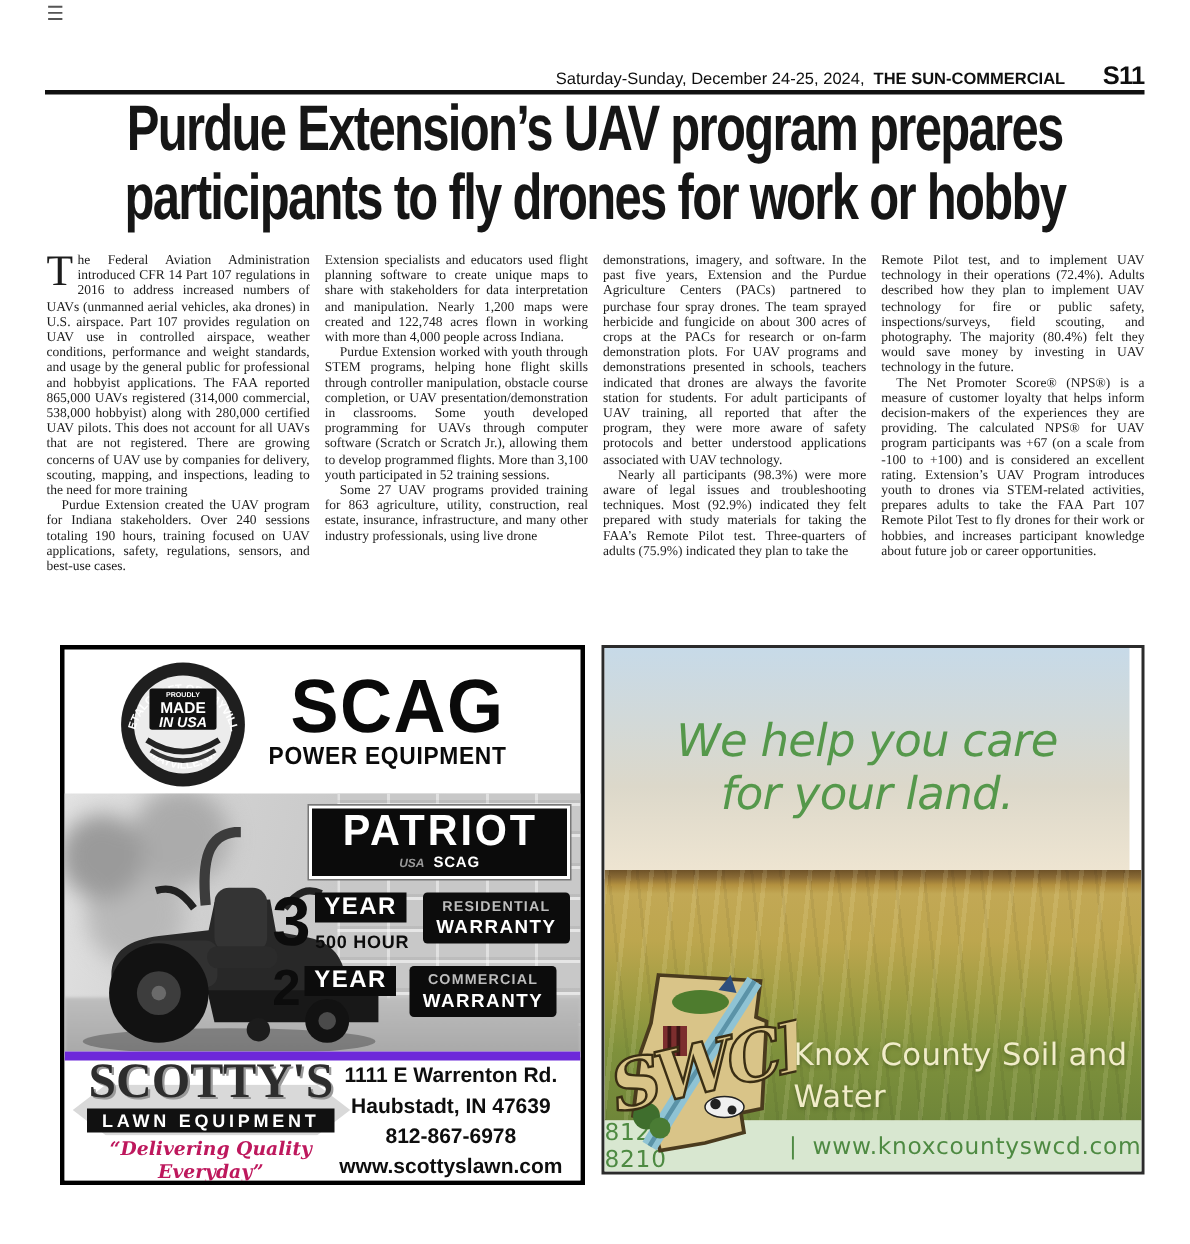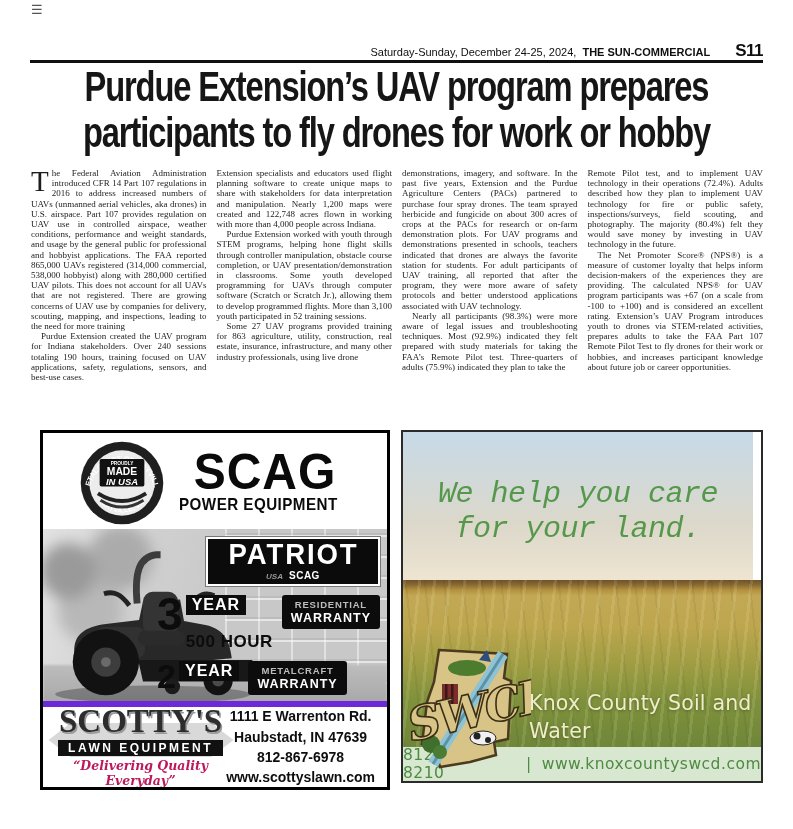--- a/index.html
+++ b/index.html
@@ -61,21 +61,21 @@
      transform:scaleX(0.95);display:inline-block;}
   .patriot .prow{display:flex;justify-content:center;align-items:baseline;gap:6px;margin-top:1px;}
   .patriot .usa{color:#999;font-size:8px;font-style:italic;font-weight:bold;}
   .patriot .mini{color:#fff;font-size:10px;font-weight:900;letter-spacing:0.5px;}
   .warranty{position:absolute;right:7px;top:66px;display:flex;flex-direction:column;gap:9px;}
   .wrow{display:flex;align-items:flex-start;}
   .big-num{font-weight:900;font-size:46px;line-height:0.85;color:#0c0c0c;margin-right:3px;}
   .big-num.two{font-size:34px;line-height:0.9;}
   .year-col{display:flex;flex-direction:column;align-items:flex-start;}
   .year-box{background:#0c0c0c;color:#fff;font-weight:900;font-size:16px;padding:1px 6px;letter-spacing:1px;}
-  .hours{font-weight:800;font-size:17px;color:#0c0c0c;letter-spacing:0.5px;margin-top:17px;}
+  .hours{font-weight:800;font-size:12px;color:#0c0c0c;letter-spacing:0.5px;margin-top:6px;}
   .wbox{background:#0c0c0c;border-radius:3px;padding:4px 9px;text-align:center;margin-left:9px;min-width:78px;}
   .wbox .t1{color:#bdbdbd;font-weight:600;font-size:9.5px;letter-spacing:0.8px;}
   .wbox .t2{color:#fff;font-weight:900;font-size:12.5px;letter-spacing:1px;margin-top:1px;}
   .scag-foot{position:absolute;bottom:0;left:0;right:0;height:86px;border-top:6px solid #6d28d9;background:#fff;
      display:flex;justify-content:space-between;align-items:center;padding:4px 12px;box-sizing:border-box;}
   .scottys{text-align:center;position:relative;}
   .scottys .diamond{position:absolute;left:50%;top:42%;width:185px;height:34px;background:#d9d9d9;
      transform:translate(-50%,-50%) perspective(60px);clip-path:polygon(0 50%,12% 0,88% 0,100% 50%,88% 100%,12% 100%);z-index:0;}
   .scottys .nm{position:relative;z-index:1;font-family:"Liberation Serif",serif;font-weight:bold;
      font-size:33px;line-height:0.95;color:#2d2d2d;letter-spacing:0px;text-shadow:1.5px 1.5px 0 #9a9a9a;}
@@ -83,21 +83,21 @@
      font-weight:700;font-size:12px;letter-spacing:2.5px;padding:1px 10px;margin-top:2px;}
   .scottys .tag{position:relative;z-index:1;font-family:"DejaVu Serif",serif;font-style:italic;
      font-weight:bold;font-size:12.5px;color:#be185d;margin-top:2px;}
   .scag-addr{text-align:center;font-weight:bold;font-size:14px;line-height:1.45;color:#0e0e0e;}
 
   
   .swcd-ad{width:362px;height:353px;border:2px solid #2b2b2b;box-sizing:border-box;position:relative;
      overflow:hidden;font-family:"DejaVu Sans",sans-serif;}
   .swcd-sky{position:absolute;top:0;left:0;right:8px;height:148px;
      background:linear-gradient(to bottom,#c7dae8 0%,#dcd8ca 60%,#f0e6d2 100%);
-     display:flex;flex-direction:column;align-items:center;justify-content:center;padding-top:6px;font-family:Liberation Mono, monospace;}
+     display:flex;flex-direction:column;align-items:center;justify-content:center;padding-top:6px;}
   .swcd-tagline{font-style:italic;color:#55984b;font-size:30px;line-height:1.18;text-align:center;
      letter-spacing:-0.5px;}
   .swcd-field{position:absolute;top:148px;left:0;right:0;bottom:34px;
      background:linear-gradient(to bottom,#6e5228 0px,#8a6b35 5px,#b3913f 10px,#c2a855 16px,
         #bda64e 28%,#9d9c42 52%,#7f913c 72%,#6f8639 100%);}
   .swcd-field:before{content:"";position:absolute;inset:0;
      background:repeating-linear-gradient(96deg,rgba(255,248,200,0.12) 0 3px,transparent 3px 15px),
                 repeating-linear-gradient(84deg,rgba(0,0,0,0.05) 0 2px,transparent 2px 19px);}
   .swcd-strip{position:absolute;bottom:0;left:0;right:0;height:34px;background:#d8e7d0;
      display:flex;align-items:center;justify-content:center;gap:10px;z-index:2;}
@@ -216,21 +216,21 @@
               <div class="t1">RESIDENTIAL</div>
               <div class="t2">WARRANTY</div>
             </span>
           </div>
           <div class="wrow">
             <span class="big-num two">2</span>
             <span class="year-col">
               <span class="year-box">YEAR</span>
             </span>
             <span class="wbox">
-              <div class="t1">METALCRAFT</div>
+              <div class="t1">COMMERCIAL</div>
               <div class="t2">WARRANTY</div>
             </span>
           </div>
         </div>
       </div>
 
       <div class="scag-foot">
         <div class="scottys">
           <div class="diamond"></div>
           <div class="nm">SCOTTY'S</div>

